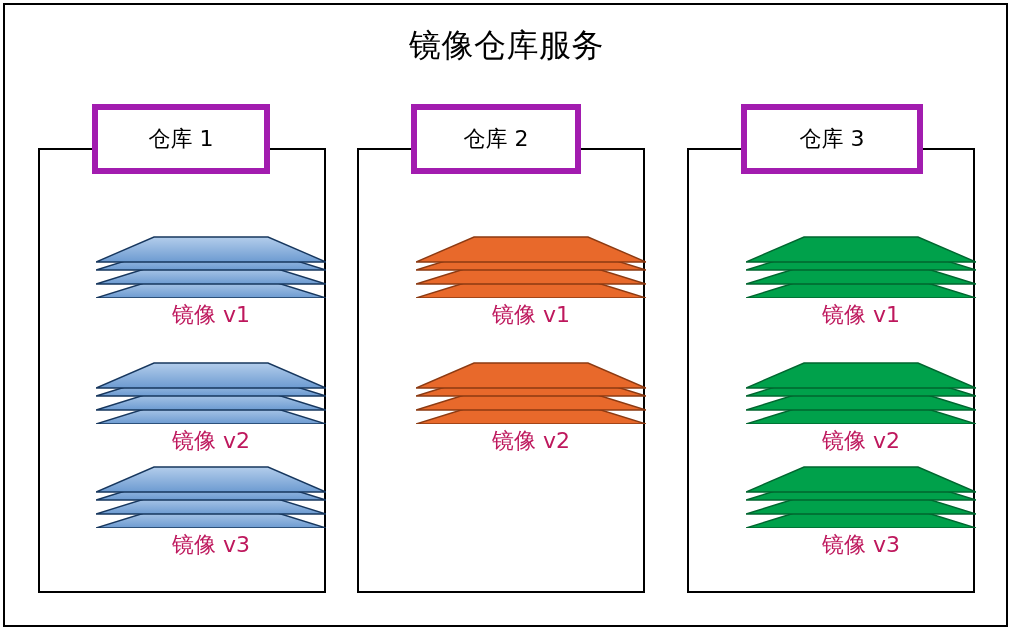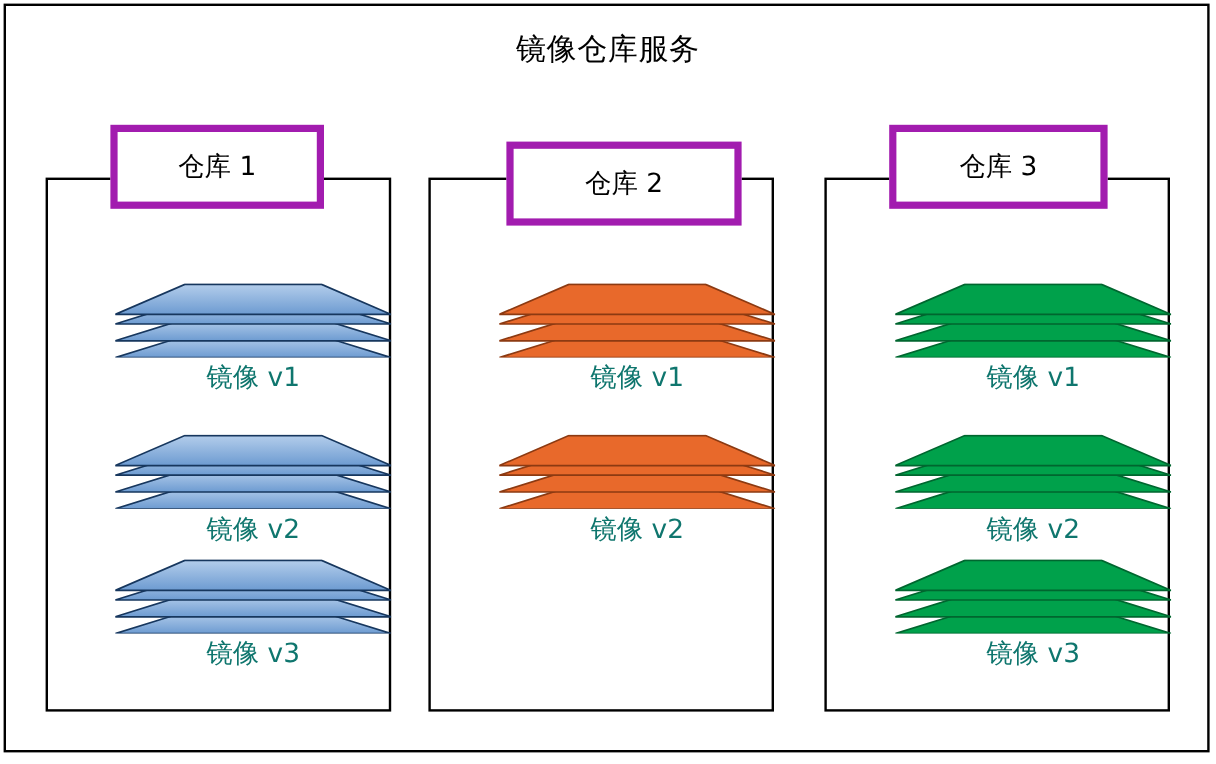--- a/index.html
+++ b/index.html
@@ -27,21 +27,21 @@
     border: 2px solid #000000;
     box-sizing: border-box;
   }
   
   .diagram-title {
     position: absolute;
     left: 0;
     top: 24px;
     width: 1013px;
     text-align: center;
-    font-size: 25px;
+    font-size: 32px;
     color: #000000;
     letter-spacing: 0.5px;
     white-space: nowrap;
   }
   
   .repo {
     position: absolute;
     top: 148px;
     height: 445px;
     border: 2px solid #000000;
@@ -62,21 +62,21 @@
     box-sizing: border-box;
     display: flex;
     align-items: center;
     justify-content: center;
     font-size: 22px;
     color: #000000;
     white-space: nowrap;
     z-index: 5;
   }
   .repo-label-1 { left: 92px;  width: 178px; }
-  .repo-label-2 { left: 422px; width: 196px; margin-top: 14px; }
+  .repo-label-2 { left: 411px; width: 170px; }
   .repo-label-3 { left: 741px; width: 182px; }
 
   
   .image-group {
     position: absolute;
     width: 230px;
     height: 110px;
   }
   .stack-shape {
     position: absolute;
@@ -85,21 +85,21 @@
     width: 230px;
     height: 62px;
   }
   .stack-caption {
     position: absolute;
     left: 0;
     top: 64px;
     width: 230px;
     text-align: center;
     font-size: 22px;
-    color: #0f766e;
+    color: #be185d;
     white-space: nowrap;
   }
 
   
   .col-1 { left: 96px; }
   .col-2 { left: 416px; }
   .col-3 { left: 746px; }
   
   .row-1 { top: 236px; }
   .row-2 { top: 362px; }

